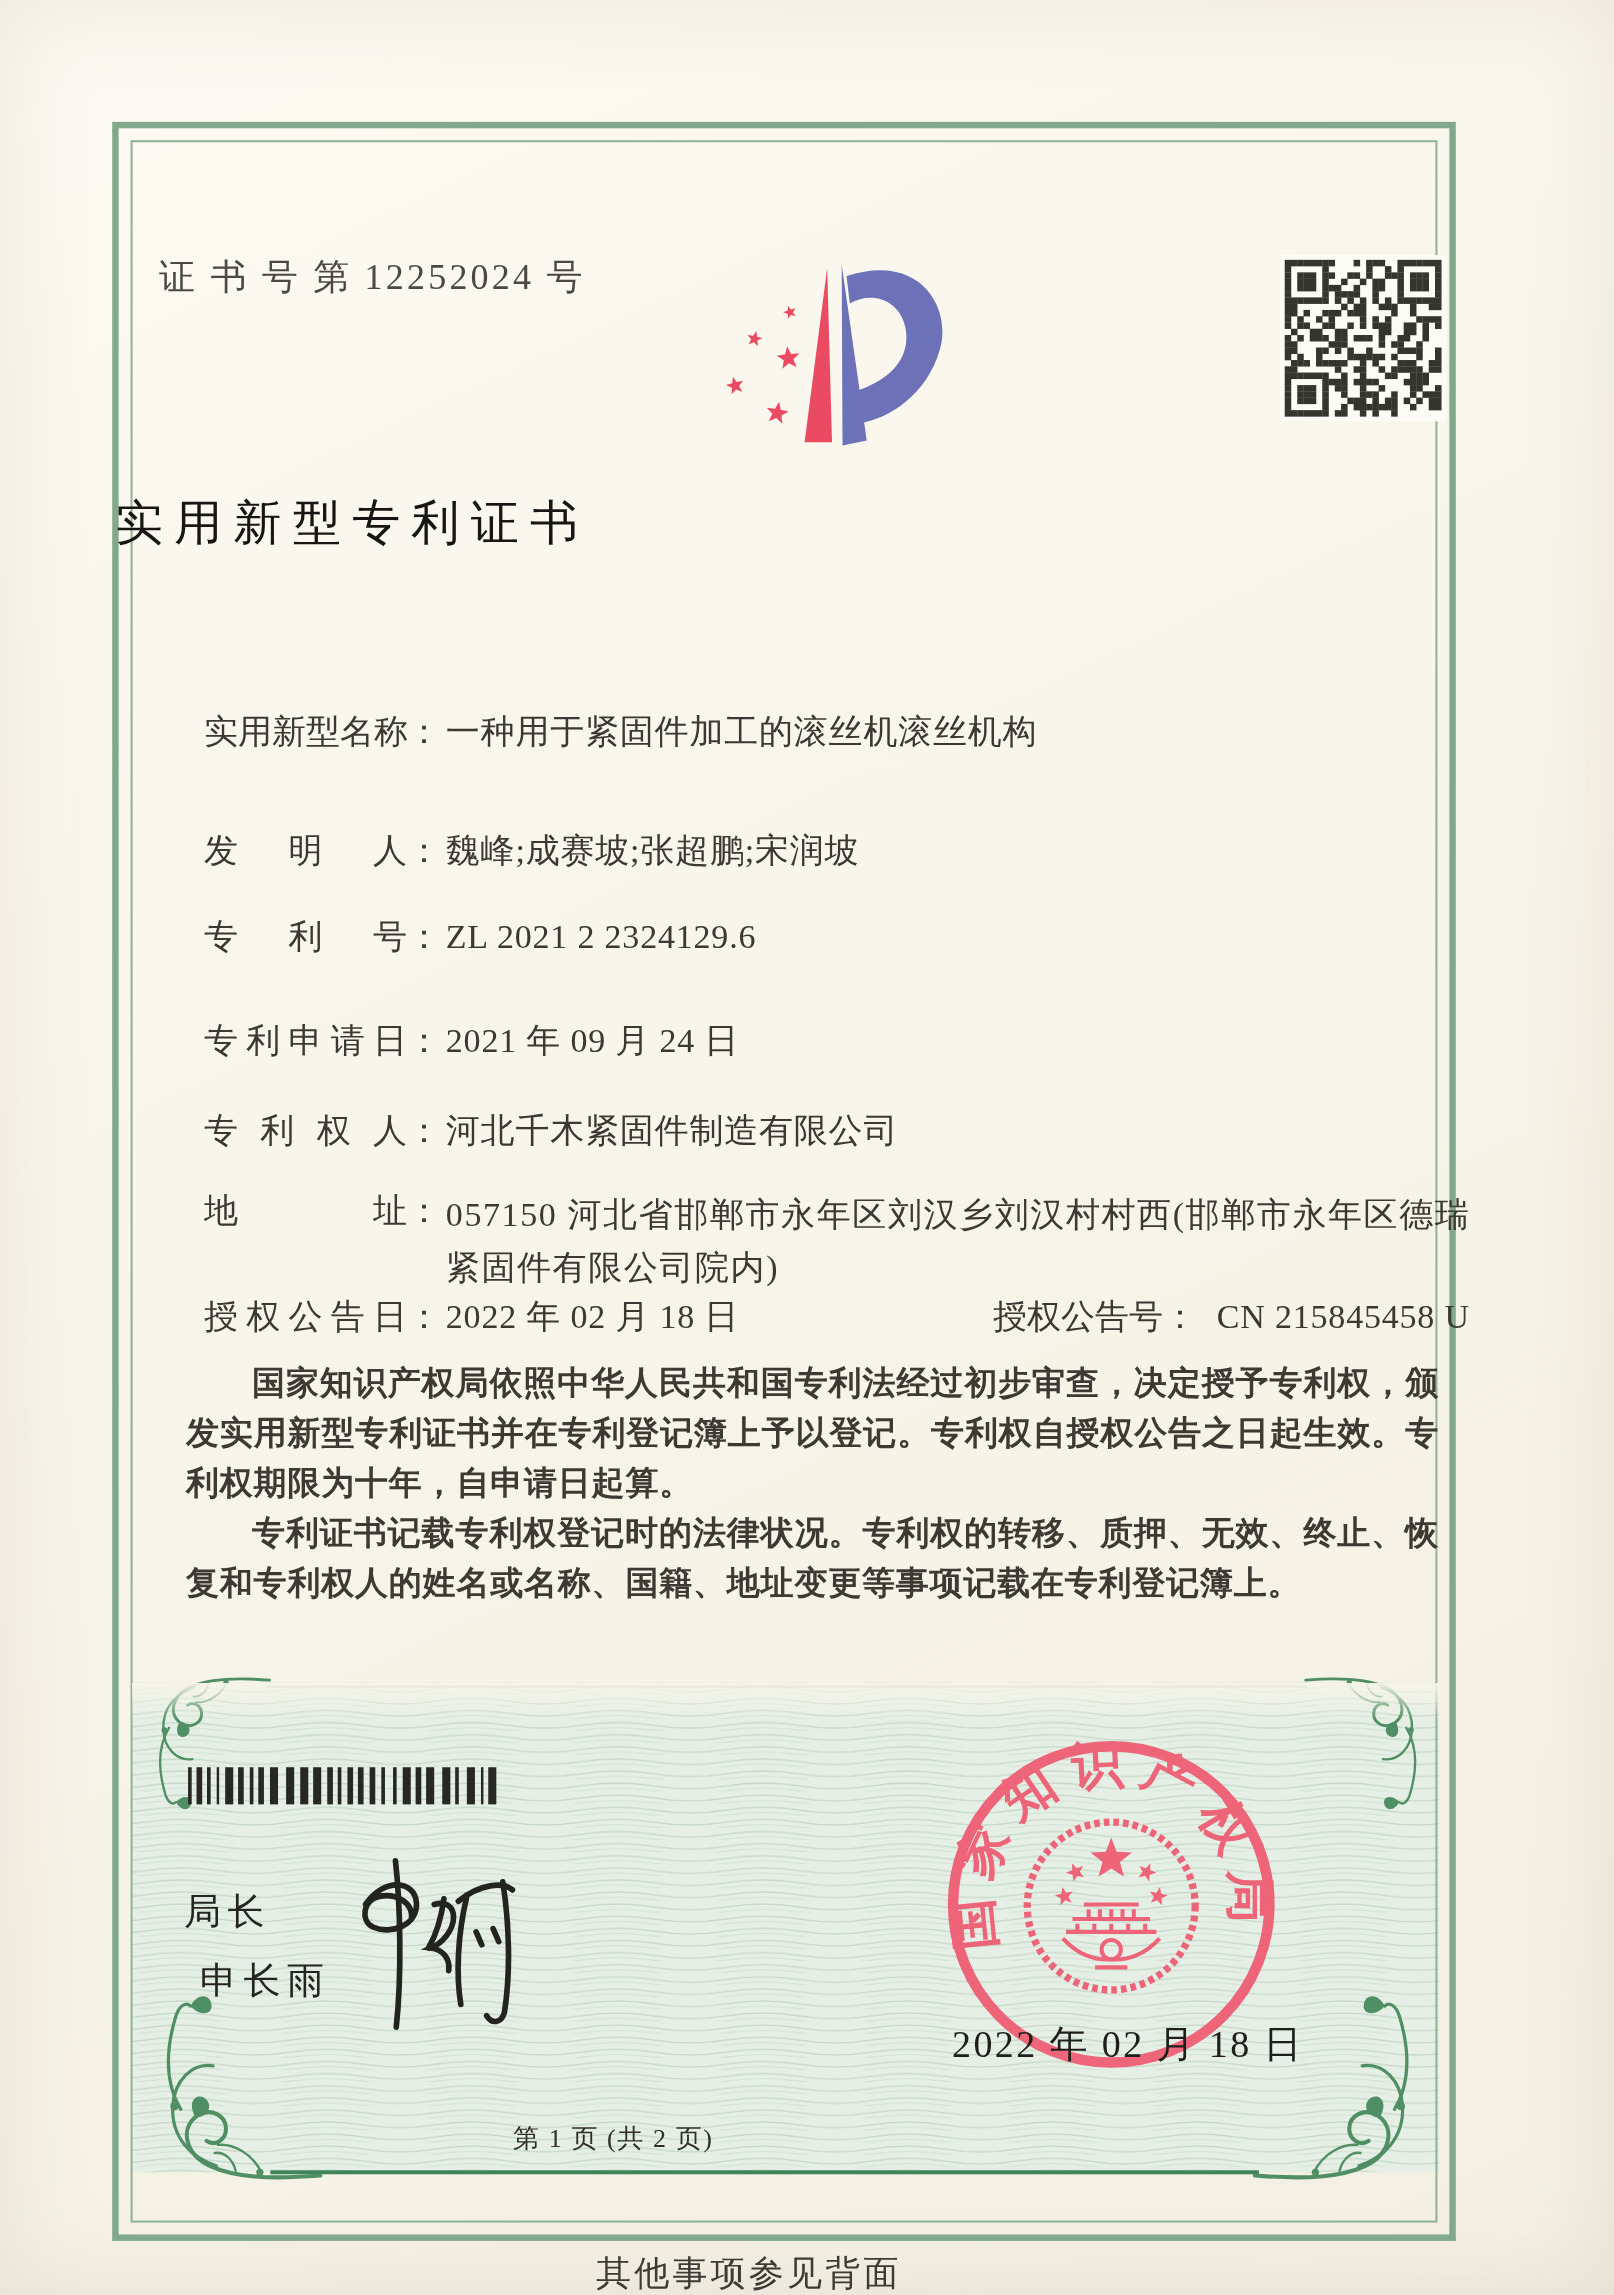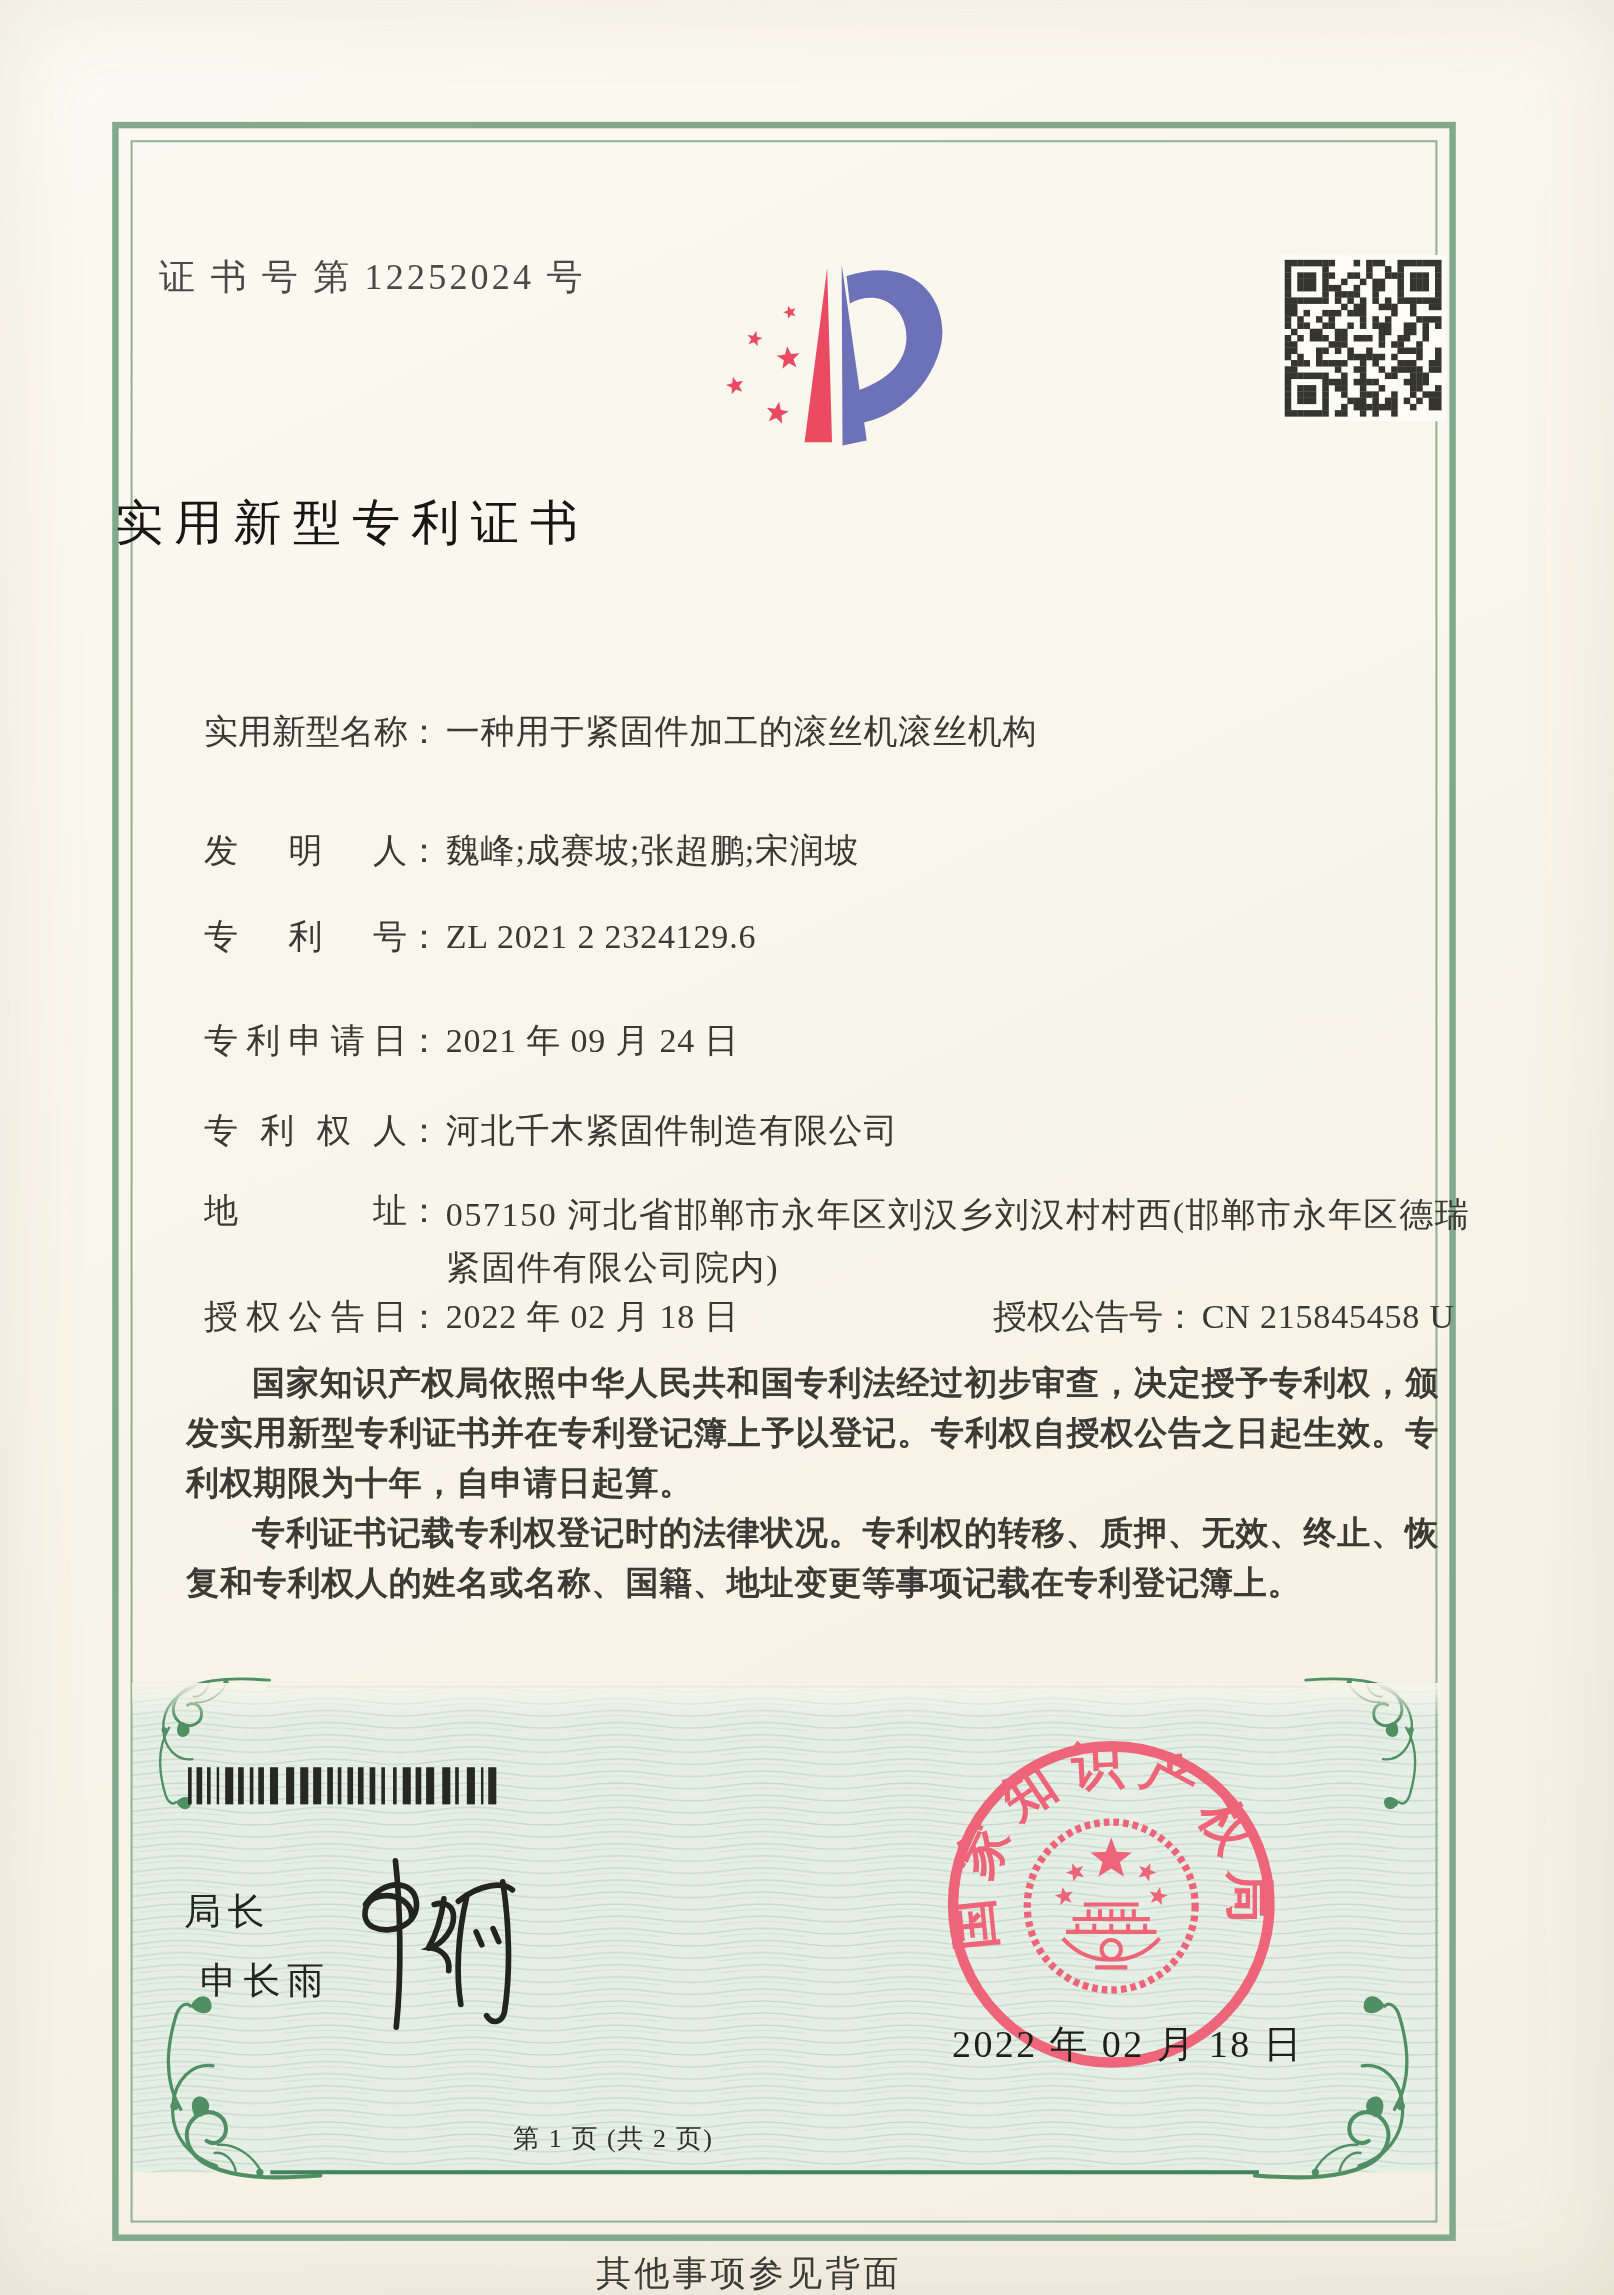--- a/index.html
+++ b/index.html
@@ -13,21 +13,21 @@
   .abs{position:absolute;}
   .cert-no{left:159px;top:253px;font-size:36px;letter-spacing:3.2px;color:#4a4a44;}
   .title{left:115px;top:491px;width:1337px;text-align:left;font-size:48px;font-weight:normal;
     letter-spacing:11.3px;color:#161614;}
   .frow{position:absolute;left:204px;font-size:34px;color:#3a3933;white-space:nowrap;}
   .flabel{display:inline-block;width:203px;text-align:justify;text-align-last:justify;}
   .fcolon{display:inline-block;margin-right:4.8px;}
   .fvalue{letter-spacing:0.8px;}
   .fvalue.wrap{display:inline-block;white-space:normal;width:1025px;line-height:53px;vertical-align:top;letter-spacing:1.6px;}
   .grant2{position:absolute;left:789px;top:0;}
-  .grant2 .fvalue{margin-left:0;}
+  .grant2 .fvalue{margin-left:15px;}
   .paras{left:186px;top:1358px;width:1253px;font-size:33px;line-height:50px;color:#3b3a33;}
   .paras p{margin:0;text-indent:66px;text-align:justify;letter-spacing:0.8px;font-weight:bold;}
   .commissioner{left:184px;top:1887px;font-size:37px;letter-spacing:6.5px;color:#242420;
     font-family:"Liberation Sans","DejaVu Sans",sans-serif;}
   .commissioner-name{left:184px;top:1956px;font-size:37px;letter-spacing:6.5px;color:#242420;
     font-family:"Liberation Sans","DejaVu Sans",sans-serif;margin-left:16px;}
   .seal-date{left:952px;top:2019px;font-size:38px;letter-spacing:2.4px;color:#1e1e1a;z-index:6;}
   .page-footer{left:513px;top:2121px;width:323px;text-align:left;font-size:26px;letter-spacing:1.6px;color:#2e2d28;z-index:6;}
   .back-note{left:596px;top:2250px;width:323px;font-size:35px;letter-spacing:3.2px;color:#3c3b35;}
   svg.art{position:absolute;left:0;top:0;z-index:1;}

